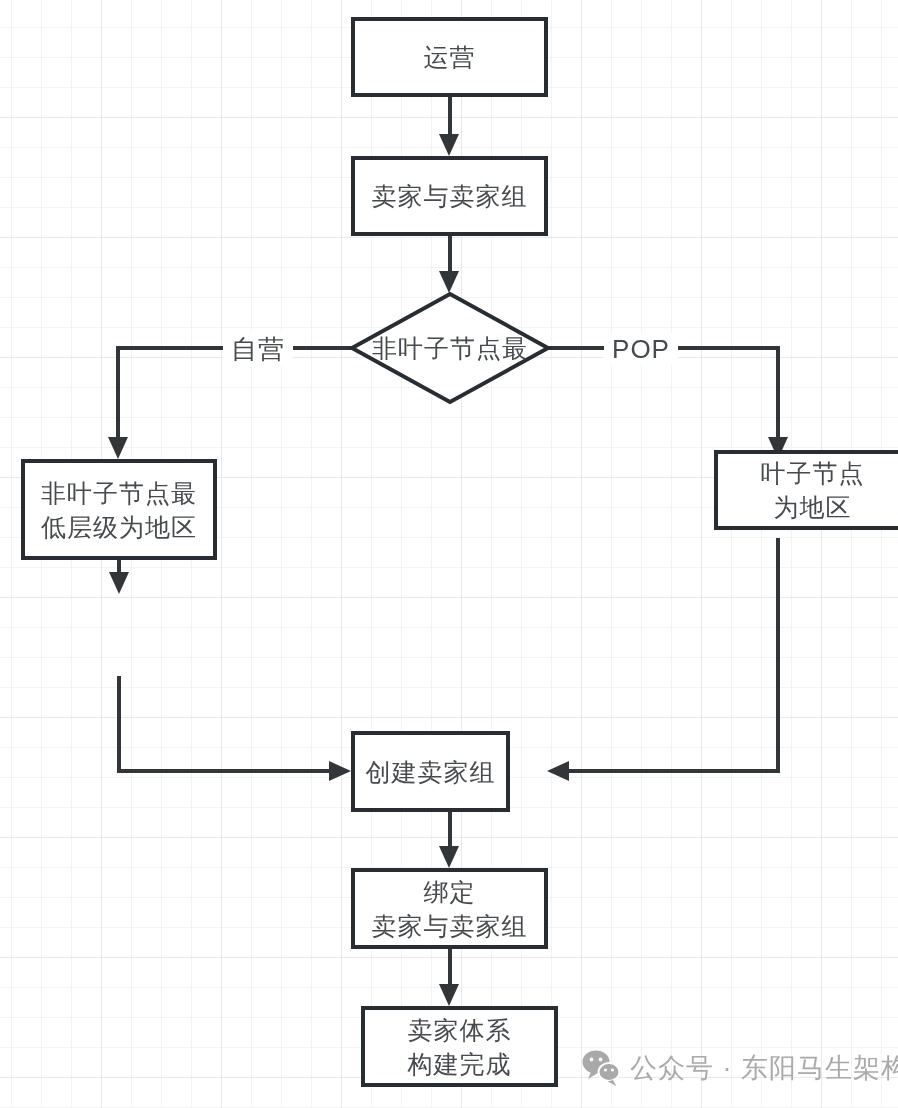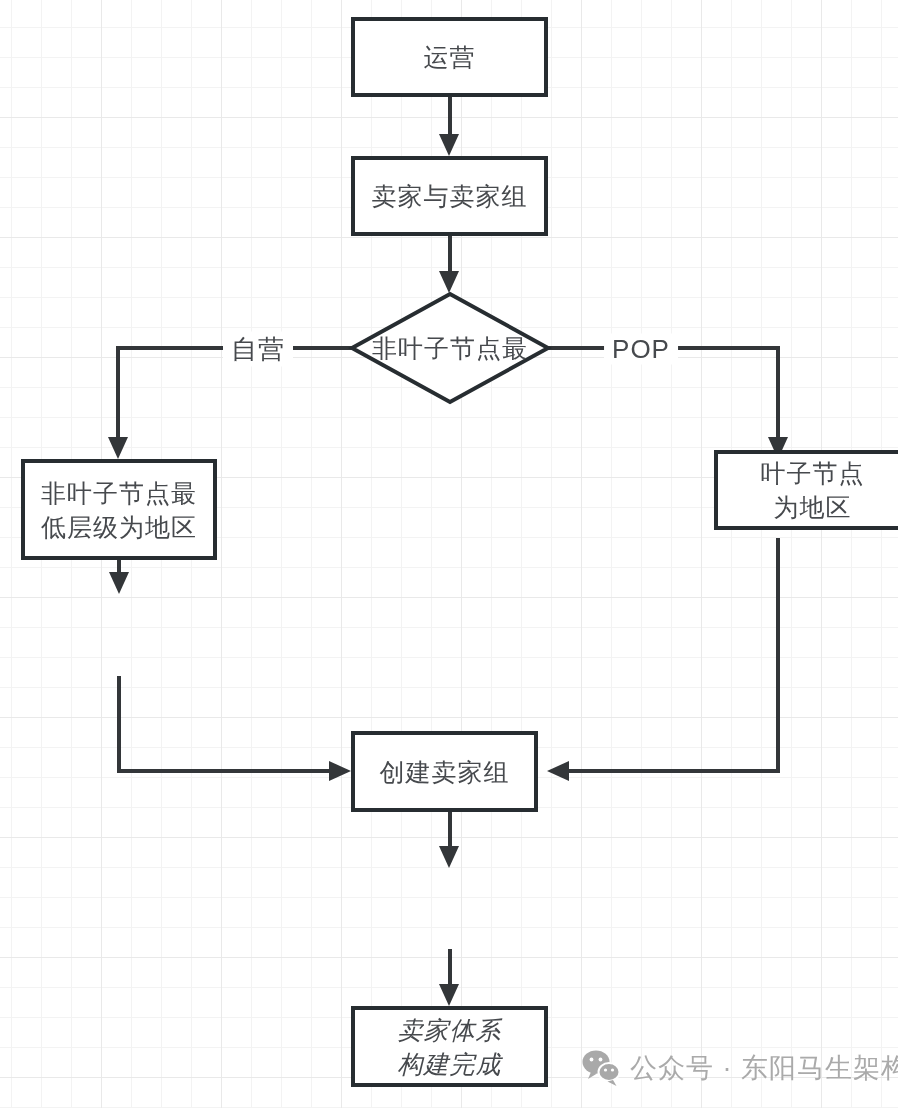--- a/index.html
+++ b/index.html
@@ -91,24 +91,26 @@
 
   <div class="box" style="left:351px; top:156px; width:197px; height:80px;">卖家与卖家组</div>
 
   <div class="box" style="left:21px; top:459px; width:196px; height:101px;">非叶子节点最
 低层级为地区</div>
 
   <div class="box" style="left:680px; top:450px; width:197px; height:80px;margin-left:34px;">叶子节点
 为地区</div>
 
 
-  <div class="box" style="left:351px; top:731px; width:187px; height:81px;">创建卖家组</div>
+  <div class="box" style="left:351px; top:731px; width:159px; height:81px;">创建卖家组</div>
 
+  <div class="box" style="left:351px; top:868px; width:197px; height:81px;">绑定
+卖家与卖家组</div>
 
-  <div class="box" style="left:351px; top:1006px; width:197px; height:81px;font-style:italic;">卖家体系
+  <div class="box" style="left:361px; top:1006px; width:197px; height:81px;">卖家体系
 构建完成</div>
 
   <div class="diamond-wrap">
     <svg width="208" height="118" viewBox="0 0 208 118">
       <polygon points="104,5 202,59 104,113 6,59" fill="#ffffff" stroke="#272d31" stroke-width="4"></polygon>
     </svg>
     <div class="diamond-label">非叶子节点最</div>
   </div>
 
   <div class="shaft" style="left:448px; top:97px;  width:4px; height:39px;"></div>

